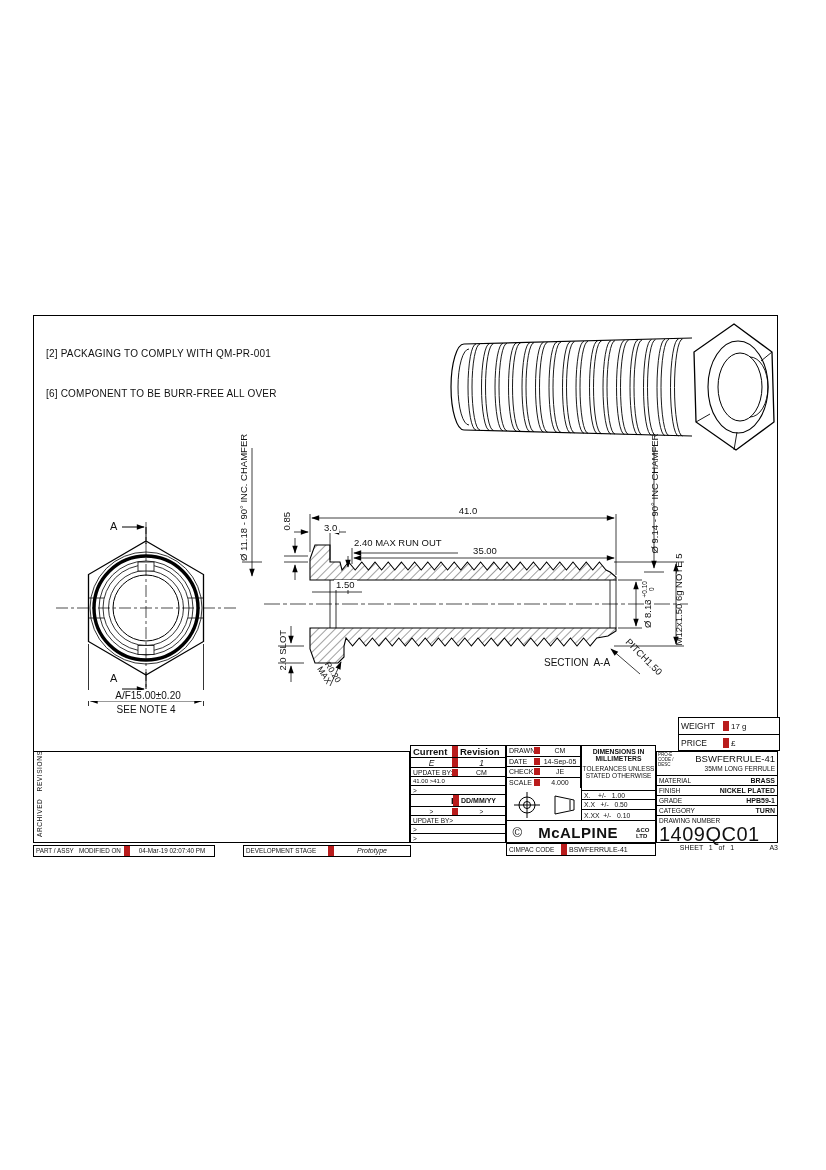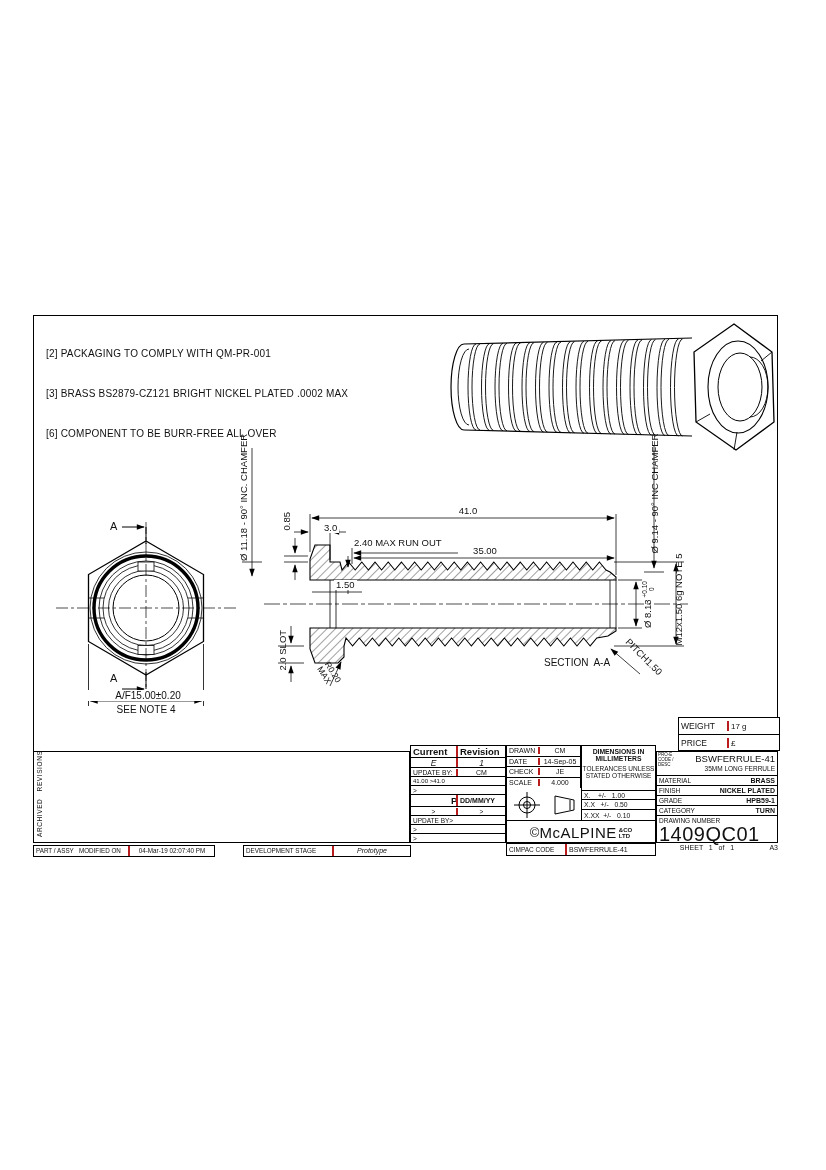--- a/index.html
+++ b/index.html
@@ -10,37 +10,36 @@
   .lbl{position:absolute;font-size:9.5px;white-space:pre;line-height:1.1;color:#111;}
   .bg{background:#fff;padding:0 2px;}
   .ctr{text-align:center;}
   .rot{transform:rotate(-90deg);}
   .notes{position:absolute;left:46px;top:321px;font-size:10px;line-height:13.2px;letter-spacing:.2px;white-space:pre;}
   svg{position:absolute;overflow:visible;}
   .tb{position:absolute;border:1px solid #000;box-sizing:border-box;background:#fff;font-size:7px;}
   .row{display:flex;border-bottom:1px solid #000;box-sizing:border-box;align-items:center;overflow:hidden;}
   .row:last-child{border-bottom:none;}
   .cell{box-sizing:border-box;padding:0 2px;overflow:hidden;white-space:pre;}
-  .br{border-right:2px solid #b91c1c;}
+  .br{border-right:6px solid #b91c1c;}
   .b{font-weight:bold;}
   .i{font-style:italic;}
   .right{text-align:right;}
   .stack{display:inline-flex;flex-direction:column;font-size:6.5px;line-height:6.5px;margin-left:2px;vertical-align:middle;}
   .vlabel{position:absolute;font-size:9.5px;white-space:nowrap;text-align:center;}
 </style>
 </head>
 <body>
 
 <div class="page">
 
   <div class="frame"></div>
 
   <div class="notes">
     <div>[2] PACKAGING TO COMPLY WITH QM-PR-001</div>
-    <div>[3] BRASS BS2879-CZ121 BRIGHT NICKEL PLATED .0002 MAX</div>
     <div>[6] COMPONENT TO BE BURR-FREE ALL OVER</div>
   </div>
 
   <svg style="left:440px;top:310px;" width="348" height="160" viewBox="0 0 348 160">
     <path d="M 24 34 L 252 28 L 252 126 L 24 120 A 13 43 0 0 1 24 34 Z" fill="#fff" stroke="none"></path>
     <line x1="24" y1="34" x2="252" y2="28" stroke="#000" stroke-width="1.2"></line>
     <line x1="24" y1="120" x2="252" y2="126" stroke="#000" stroke-width="1.2"></line>
     <path d="M 24 34 A 13 43 0 0 0 24 120" fill="none" stroke="#000" stroke-width="1.2"></path>
     <path d="M 29 39 A 11 38 0 0 0 29 115" fill="none" stroke="#000" stroke-width="0.9"></path>
     <path d=" M 36 34 A 8 43 0 0 0 36 120 M 40 34 A 8 43 0 0 0 40 120 M 49.5 33.666666666666664 A 8 43.366666666666674 0 0 0 49.5 120.4 M 53.5 33.666666666666664 A 8 43.366666666666674 0 0 0 53.5 120.4 M 63 33.333333333333336 A 8 43.733333333333334 0 0 0 63 120.8 M 67 33.333333333333336 A 8 43.733333333333334 0 0 0 67 120.8 M 76.5 33 A 8 44.1 0 0 0 76.5 121.2 M 80.5 33 A 8 44.1 0 0 0 80.5 121.2 M 90 32.666666666666664 A 8 44.46666666666667 0 0 0 90 121.6 M 94 32.666666666666664 A 8 44.46666666666667 0 0 0 94 121.6 M 103.5 32.333333333333336 A 8 44.83333333333333 0 0 0 103.5 122 M 107.5 32.333333333333336 A 8 44.83333333333333 0 0 0 107.5 122 M 117 32 A 8 45.2 0 0 0 117 122.4 M 121 32 A 8 45.2 0 0 0 121 122.4 M 130.5 31.666666666666668 A 8 45.56666666666666 0 0 0 130.5 122.8 M 134.5 31.666666666666668 A 8 45.56666666666666 0 0 0 134.5 122.8 M 144 31.333333333333332 A 8 45.93333333333334 0 0 0 144 123.2 M 148 31.333333333333332 A 8 45.93333333333334 0 0 0 148 123.2 M 157.5 31 A 8 46.3 0 0 0 157.5 123.6 M 161.5 31 A 8 46.3 0 0 0 161.5 123.6 M 171 30.666666666666668 A 8 46.666666666666664 0 0 0 171 124 M 175 30.666666666666668 A 8 46.666666666666664 0 0 0 175 124 M 184.5 30.333333333333332 A 8 47.03333333333334 0 0 0 184.5 124.4 M 188.5 30.333333333333332 A 8 47.03333333333334 0 0 0 188.5 124.4 M 198 30 A 8 47.4 0 0 0 198 124.8 M 202 30 A 8 47.4 0 0 0 202 124.8 M 211.5 29.666666666666664 A 8 47.766666666666666 0 0 0 211.5 125.2 M 215.5 29.666666666666664 A 8 47.766666666666666 0 0 0 215.5 125.2 M 225 29.333333333333332 A 8 48.13333333333333 0 0 0 225 125.6 M 229 29.333333333333332 A 8 48.13333333333333 0 0 0 229 125.6 M 238.5 29 A 8 48.5 0 0 0 238.5 126 M 242.5 29 A 8 48.5 0 0 0 242.5 126" fill="none" stroke="#000" stroke-width="0.9"></path>
@@ -267,21 +266,21 @@
         <circle cx="16" cy="15" r="8"></circle>
         <circle cx="16" cy="15" r="3.5"></circle>
         <line x1="3" y1="15" x2="29" y2="15"></line>
         <line x1="16" y1="2" x2="16" y2="28"></line>
         <path d="M 44 6 L 63 10 L 63 20 L 44 24 Z"></path>
         <line x1="59" y1="10" x2="59" y2="20"></line>
       </g>
     </svg>
     <div style="position:absolute;left:0;top:74px;width:148px;height:24px;border-top:1px solid #000;box-sizing:border-box;display:flex;align-items:center;justify-content:center;">
       <span style="font-size:13px;">©</span>
-      <span style="font-size:15px;font-weight:400;letter-spacing:.5px;margin:0 0;">McALPINE</span>
+      <span style="font-size:15px;font-weight:700;letter-spacing:.5px;margin:0 16px;">McALPINE</span>
       <span class="stack" style="font-size:6px;line-height:6px;font-weight:bold;">
           <span>&amp;CO</span>
           <span>LTD</span>
         </span>
     </div>
   </div>
   <div class="tb" style="left:506px;top:843px;width:150px;height:13px;display:flex;">
     <div class="cell br" style="width:60px;font-size:6.5px;line-height:11px;">CIMPAC CODE</div>
     <div class="cell" style="flex:1;font-size:7px;line-height:11px;">BSWFERRULE-41</div>
   </div>

